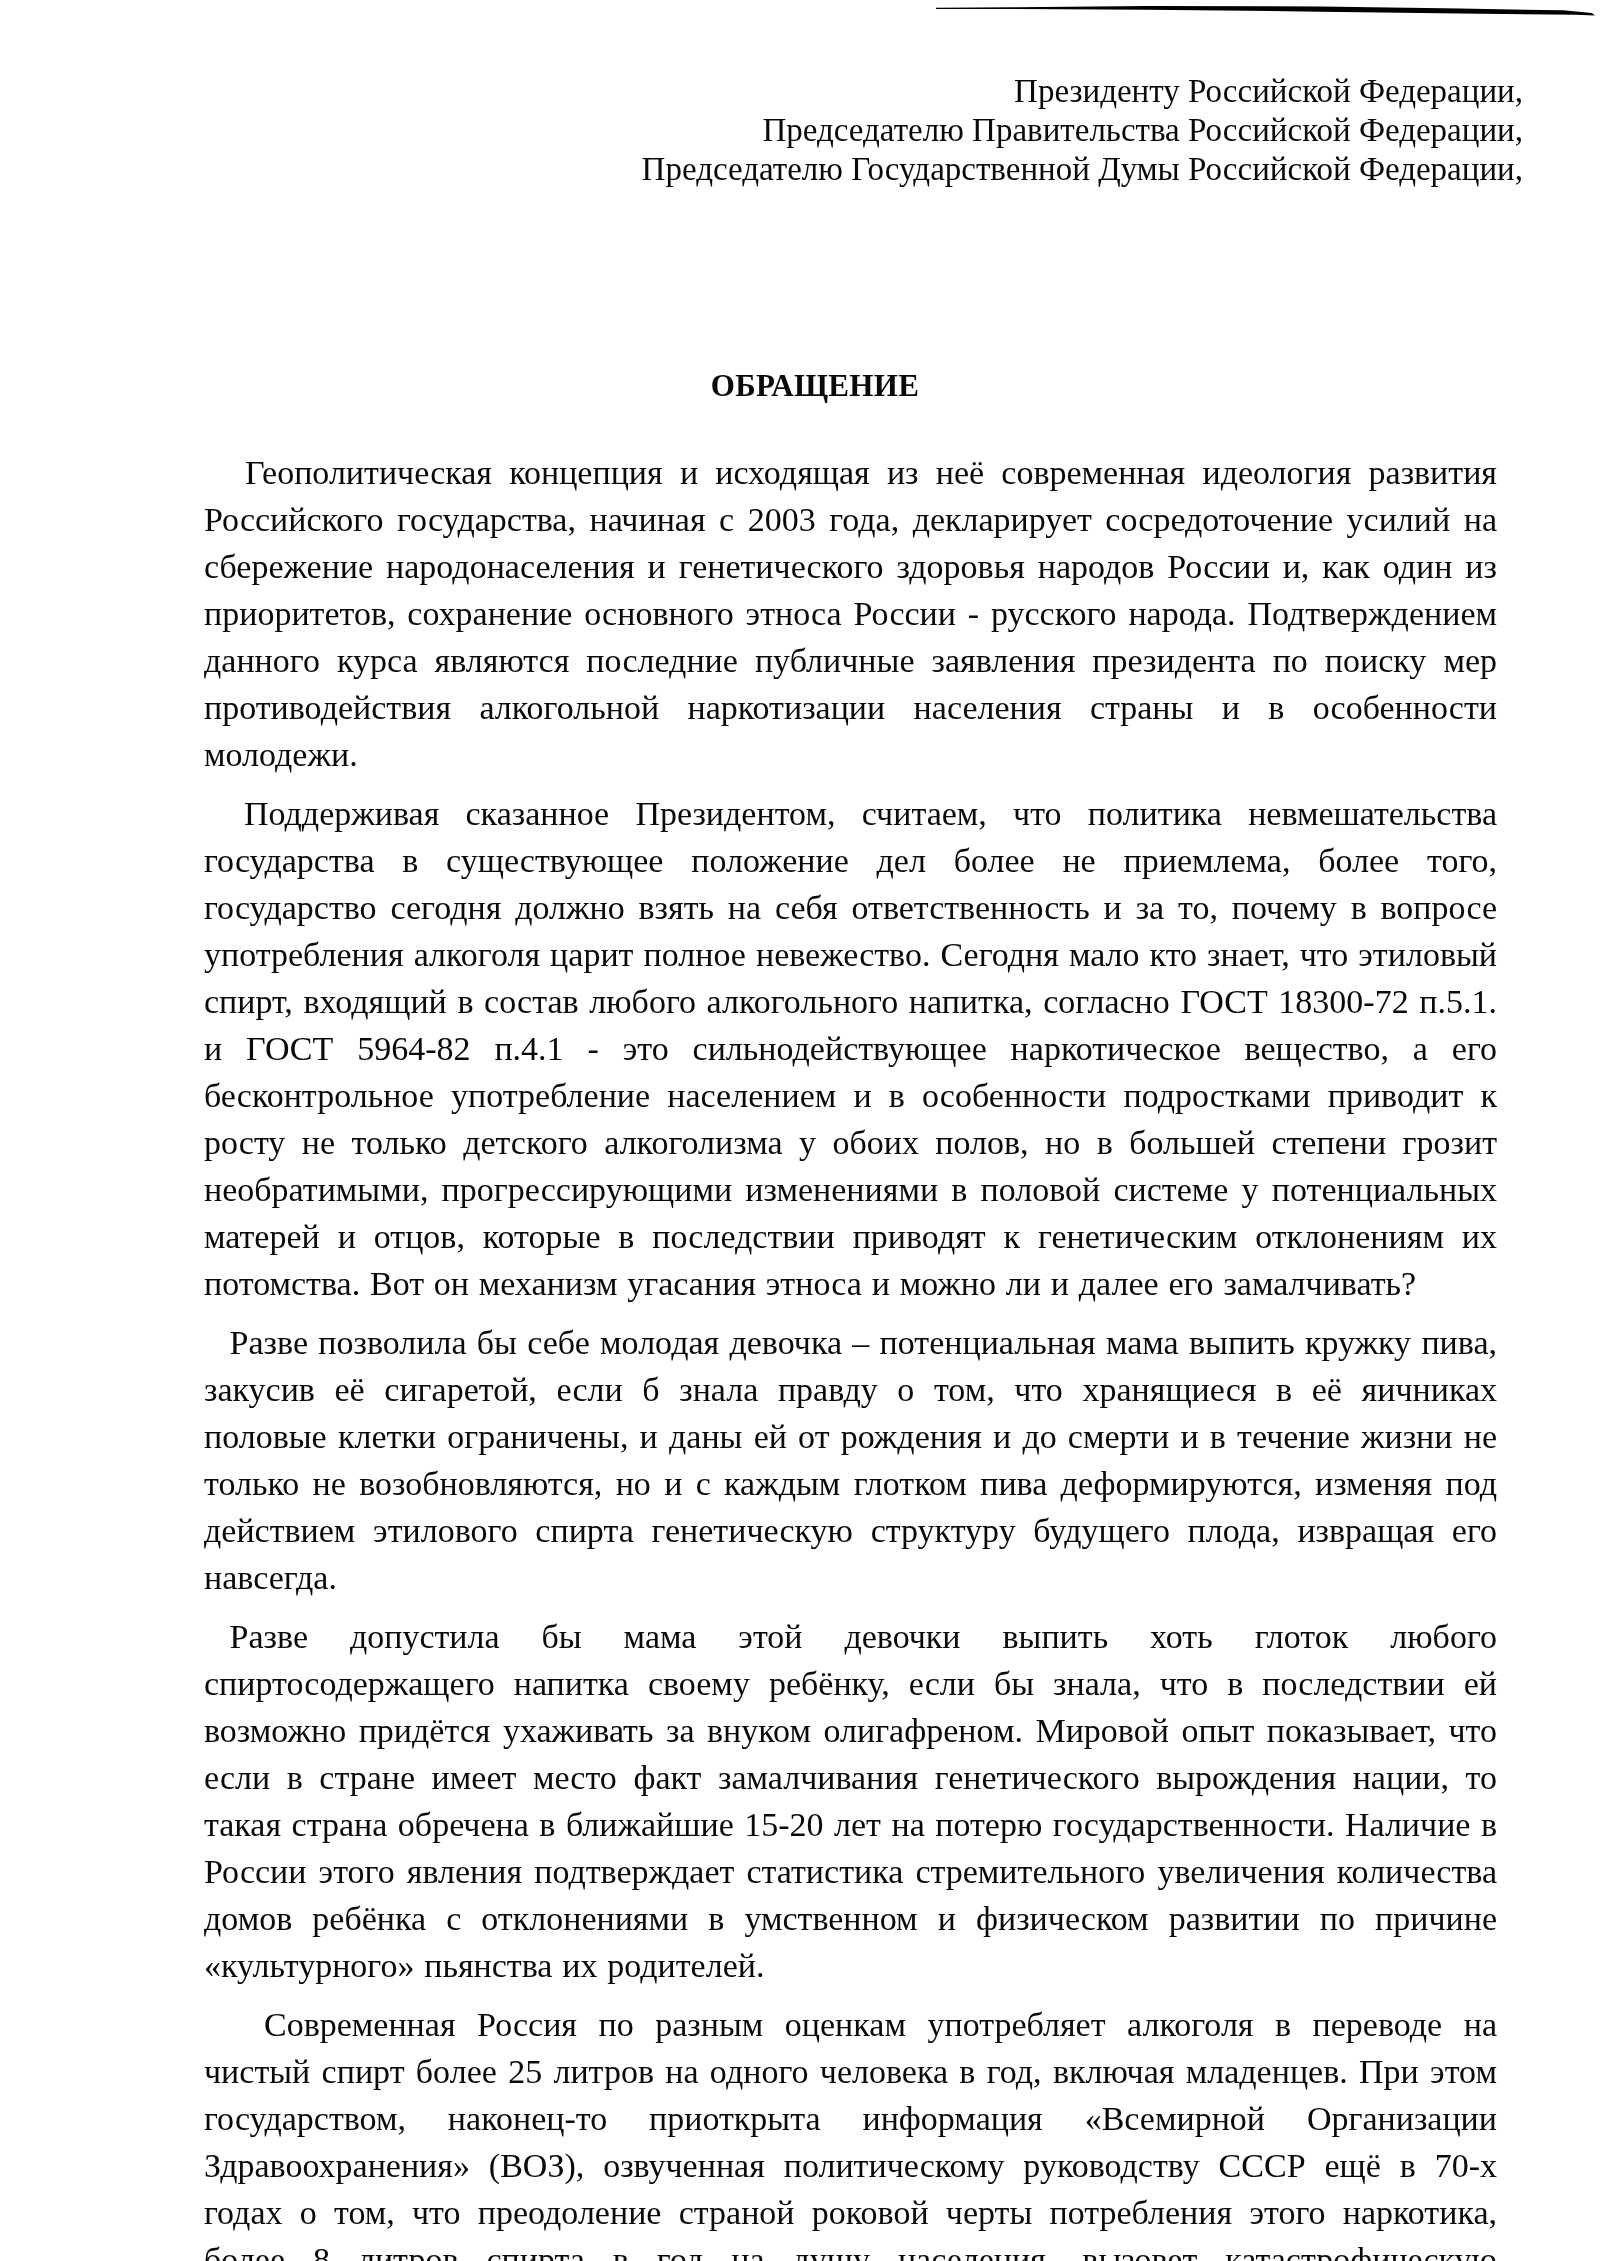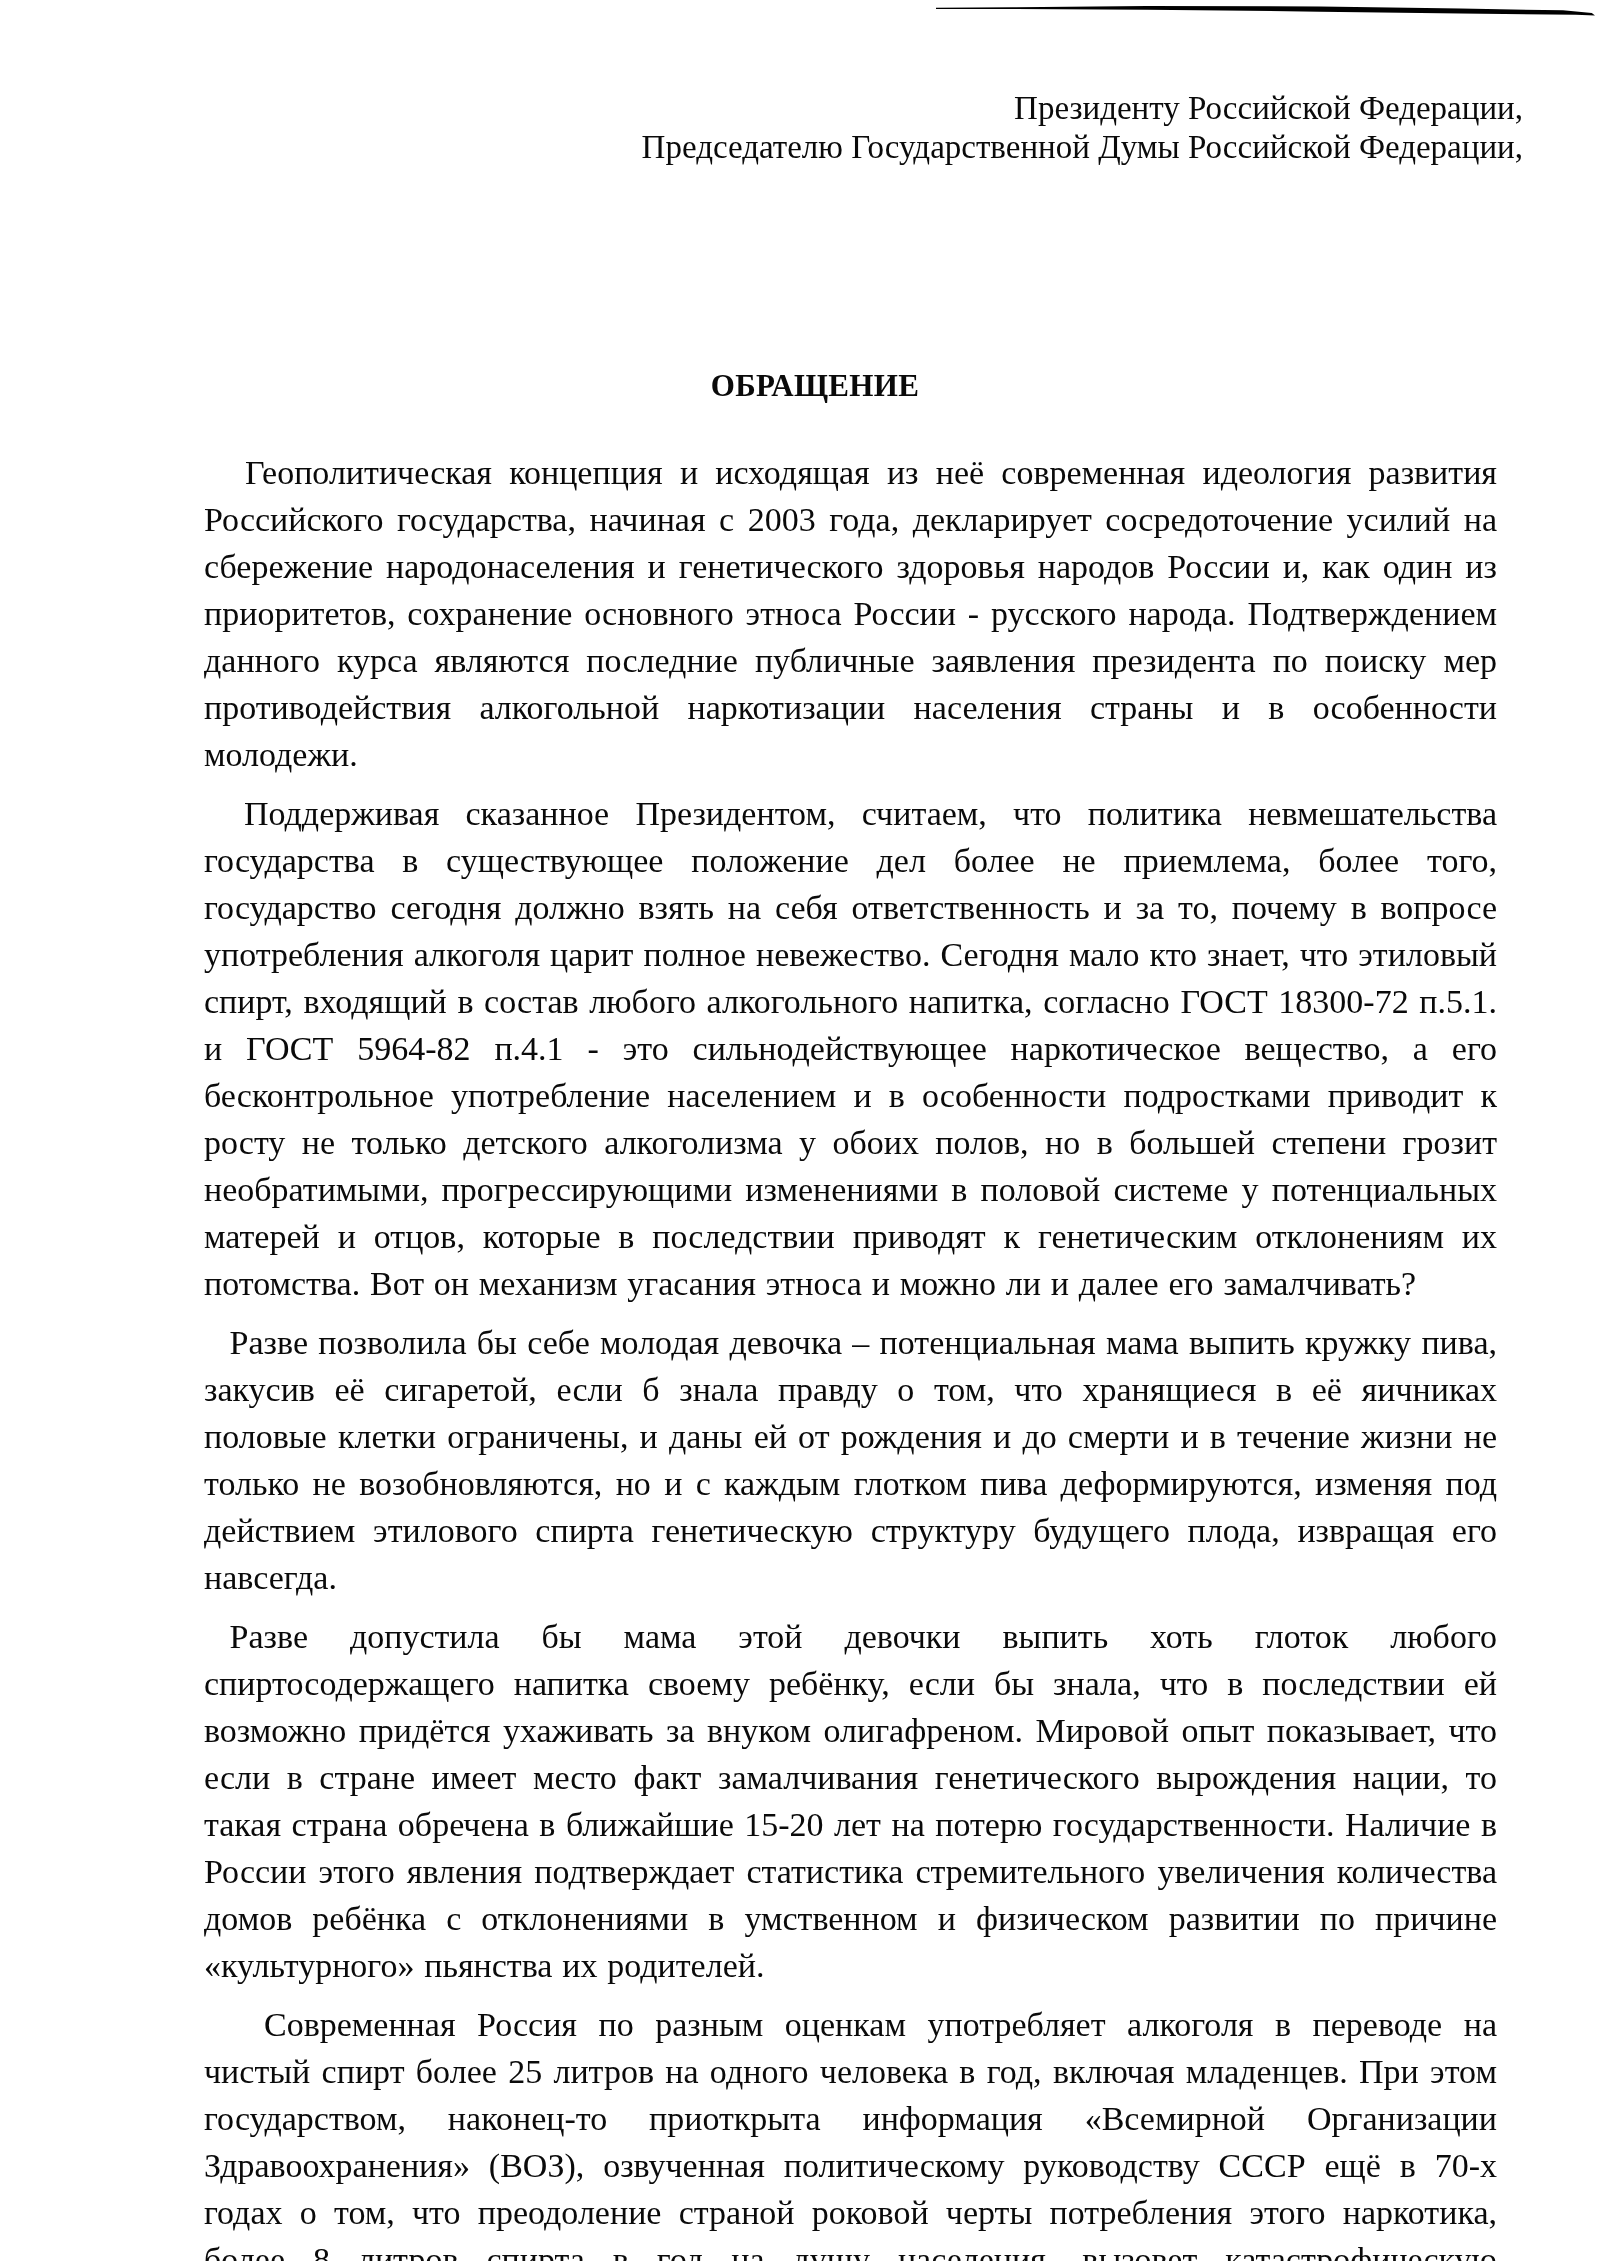--- a/index.html
+++ b/index.html
@@ -20,21 +20,21 @@
       left: 936px;
       top: 3.8px;
       width: 659px;
       height: 14px;
     }
     .scan-mark svg { width: 100%; height: 100%; display: block; }
 
     .address-block {
       position: absolute;
       right: 97px;
-      top: 89px;
+      top: 72px;
       text-align: right;
       font-size: 33px;
       line-height: 39px;
     }
     .address-line {
       display: block;
       white-space: nowrap;
     }
 
     .doc-title {
@@ -75,20 +75,21 @@
 <body>
 
 <div class="scan-mark">
   <svg viewBox="0 0 1030 22" preserveAspectRatio="none">
     <path d="M0 6 L120 5 L330 3 L600 4 L820 7 L980 10 L1025 14 L1030 18 L1000 17 L820 15 L600 12 L330 9 L120 8 L0 8 Z" fill="#000000"></path>
   </svg>
 </div>
 
 <div class="address-block">
   <span class="address-line">Президенту Российской Федерации,</span>
+  <span class="address-line">Председателю Правительства Российской Федерации,</span>
   <span class="address-line">Председателю Государственной Думы Российской Федерации,</span>
 </div>
 
 <div class="doc-title">ОБРАЩЕНИЕ</div>
 
 <div class="body-text">
   <p class="para indent-a">Геополитическая концепция и исходящая из неё современная идеология развития Российского государства, начиная с 2003 года, декларирует сосредоточение усилий на сбережение народонаселения и генетического здоровья народов России и, как один из приоритетов, сохранение основного этноса России - русского народа. Подтверждением данного курса являются последние публичные заявления президента по поиску мер противодействия алкогольной наркотизации населения страны и в особенности молодежи.</p>
   <p class="para indent-b">Поддерживая сказанное Президентом, считаем, что политика невмешательства государства в существующее положение дел более не приемлема, более того, государство сегодня должно взять на себя ответственность и за то, почему в вопросе употребления алкоголя царит полное невежество. Сегодня мало кто знает, что этиловый спирт, входящий в состав любого алкогольного напитка, согласно ГОСТ 18300-72 п.5.1. и ГОСТ 5964-82 п.4.1 - это сильнодействующее наркотическое вещество, а его бесконтрольное употребление населением и в особенности подростками приводит к росту не только детского алкоголизма у обоих полов, но в большей степени грозит необратимыми, прогрессирующими изменениями в половой системе у потенциальных матерей и отцов, которые в последствии приводят к генетическим отклонениям их потомства. Вот он механизм угасания этноса и можно ли и далее его замалчивать?</p>
   <p class="para indent-c">Разве позволила бы себе молодая девочка – потенциальная мама выпить кружку пива, закусив её сигаретой, если б знала правду о том, что хранящиеся в её яичниках половые клетки ограничены, и даны ей от рождения и до смерти и в течение жизни не только не возобновляются, но и с каждым глотком пива деформируются, изменяя под действием этилового спирта генетическую структуру будущего плода, извращая его навсегда.</p>
   <p class="para indent-d">Разве допустила бы мама этой девочки выпить хоть глоток любого спиртосодержащего напитка своему ребёнку, если бы знала, что в последствии ей возможно придётся ухаживать за внуком олигафреном. Мировой опыт показывает, что если в стране имеет место факт замалчивания генетического вырождения нации, то такая страна обречена в ближайшие 15-20 лет на потерю государственности. Наличие в России этого явления подтверждает статистика стремительного увеличения количества домов ребёнка с отклонениями в умственном и физическом развитии по причине «культурного» пьянства их родителей.</p>

